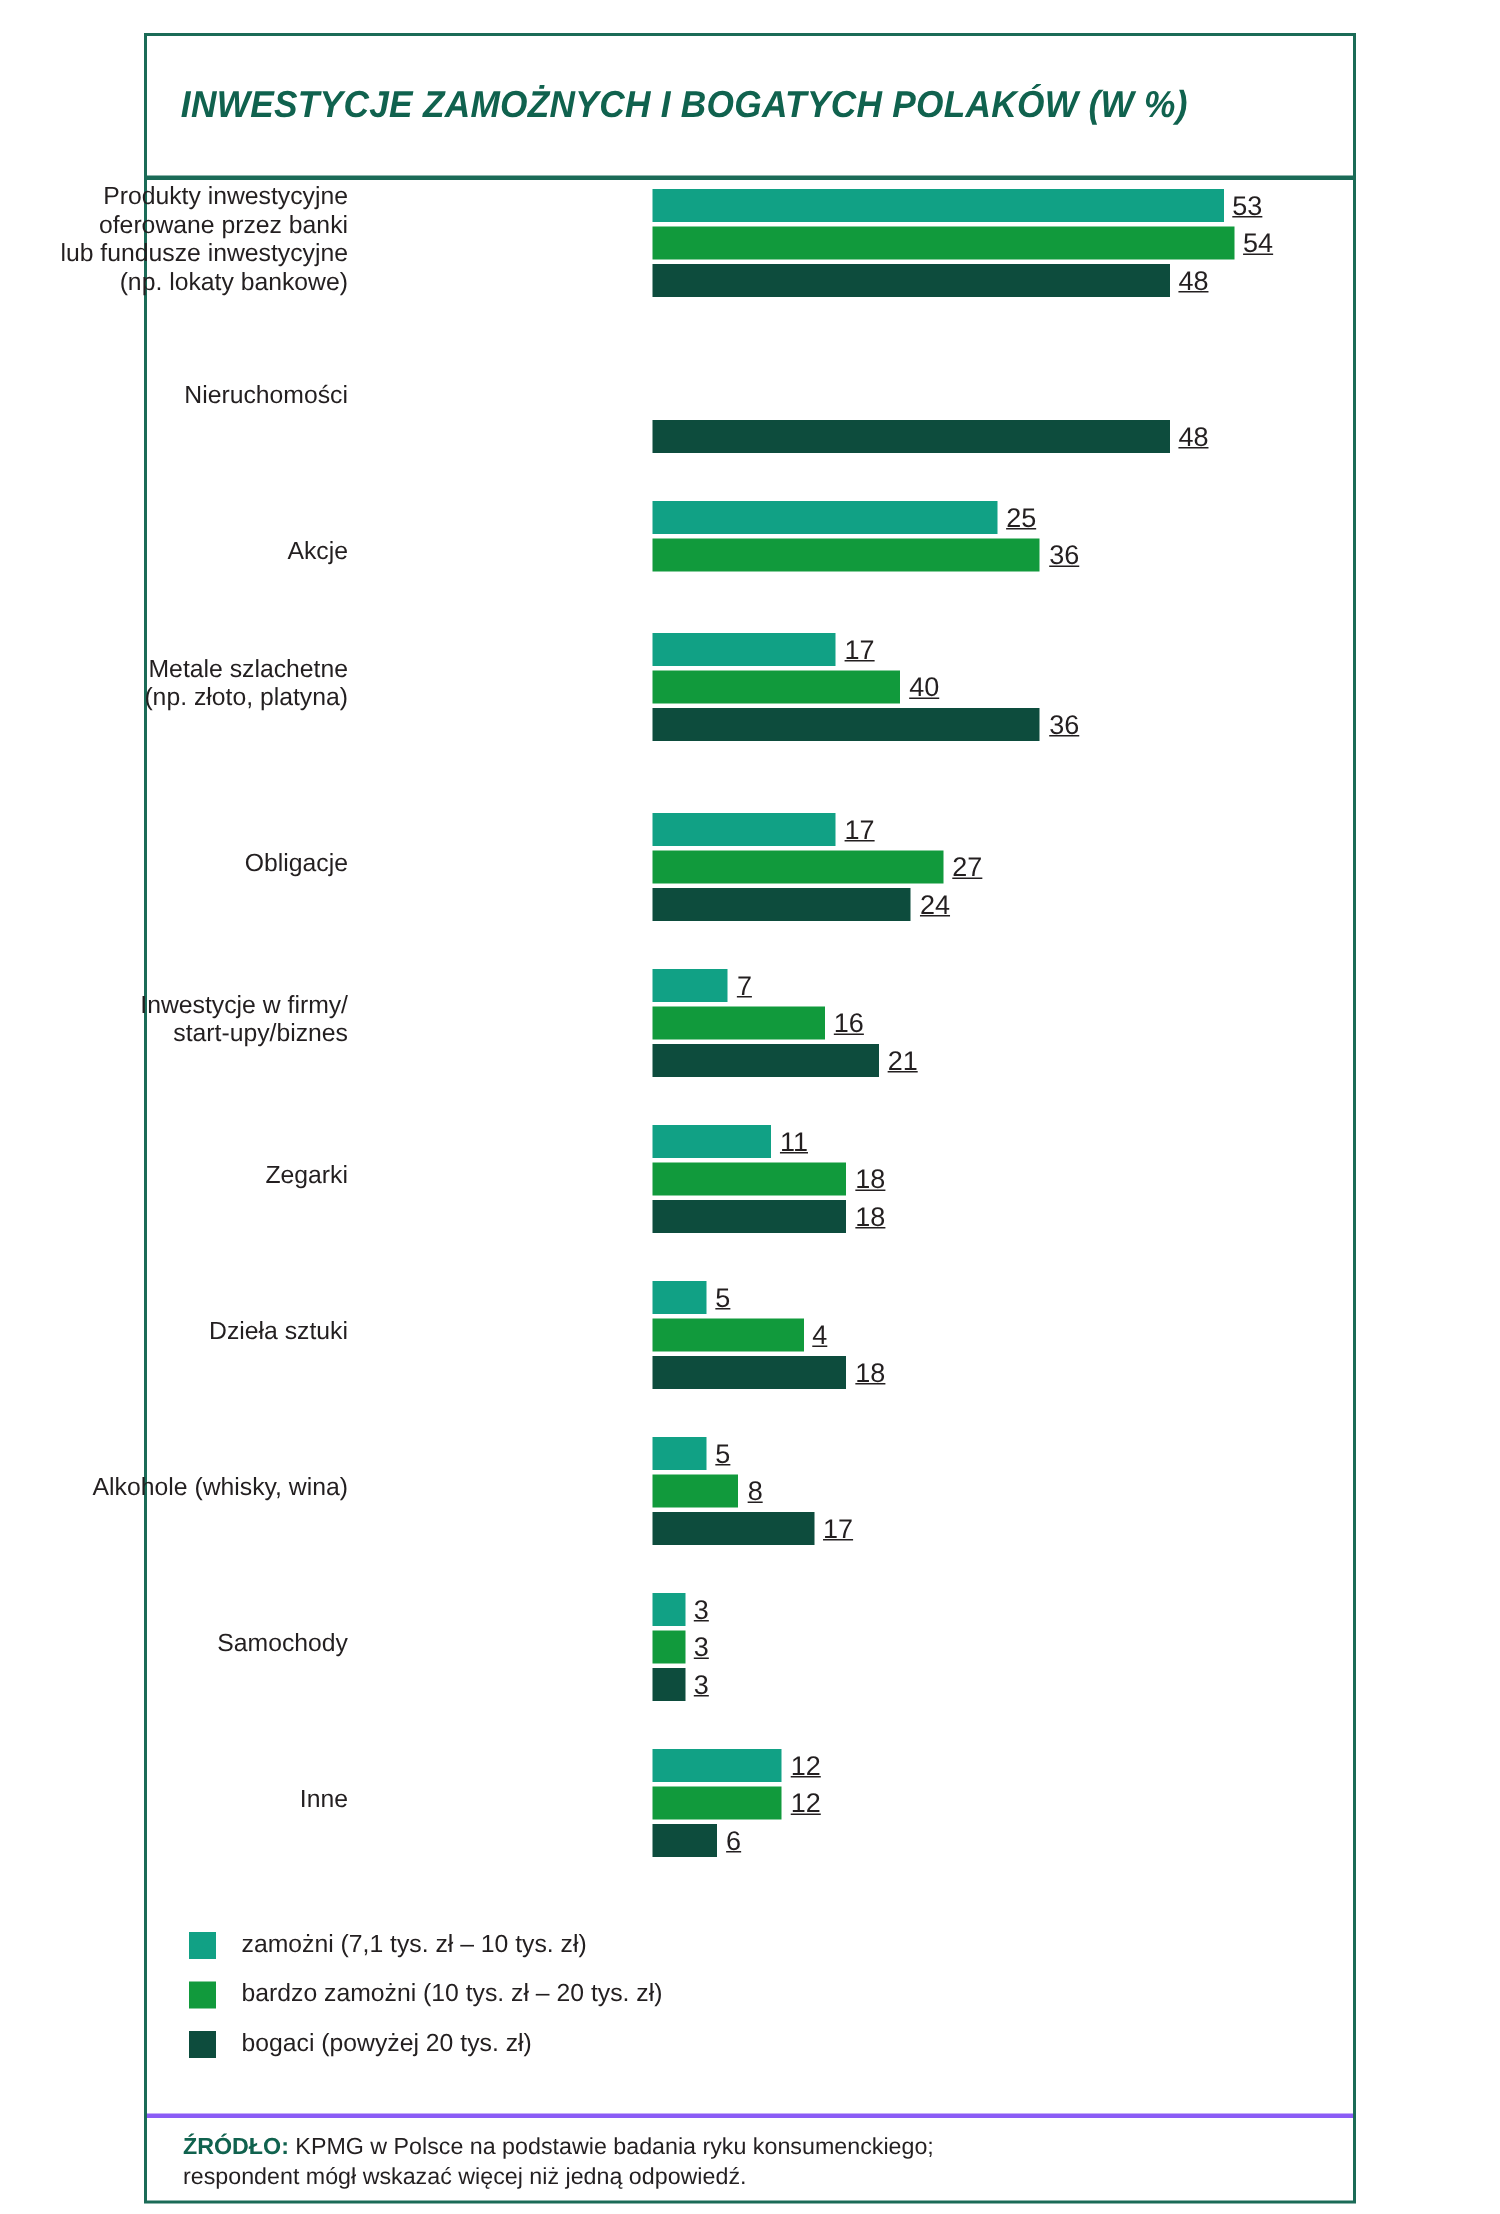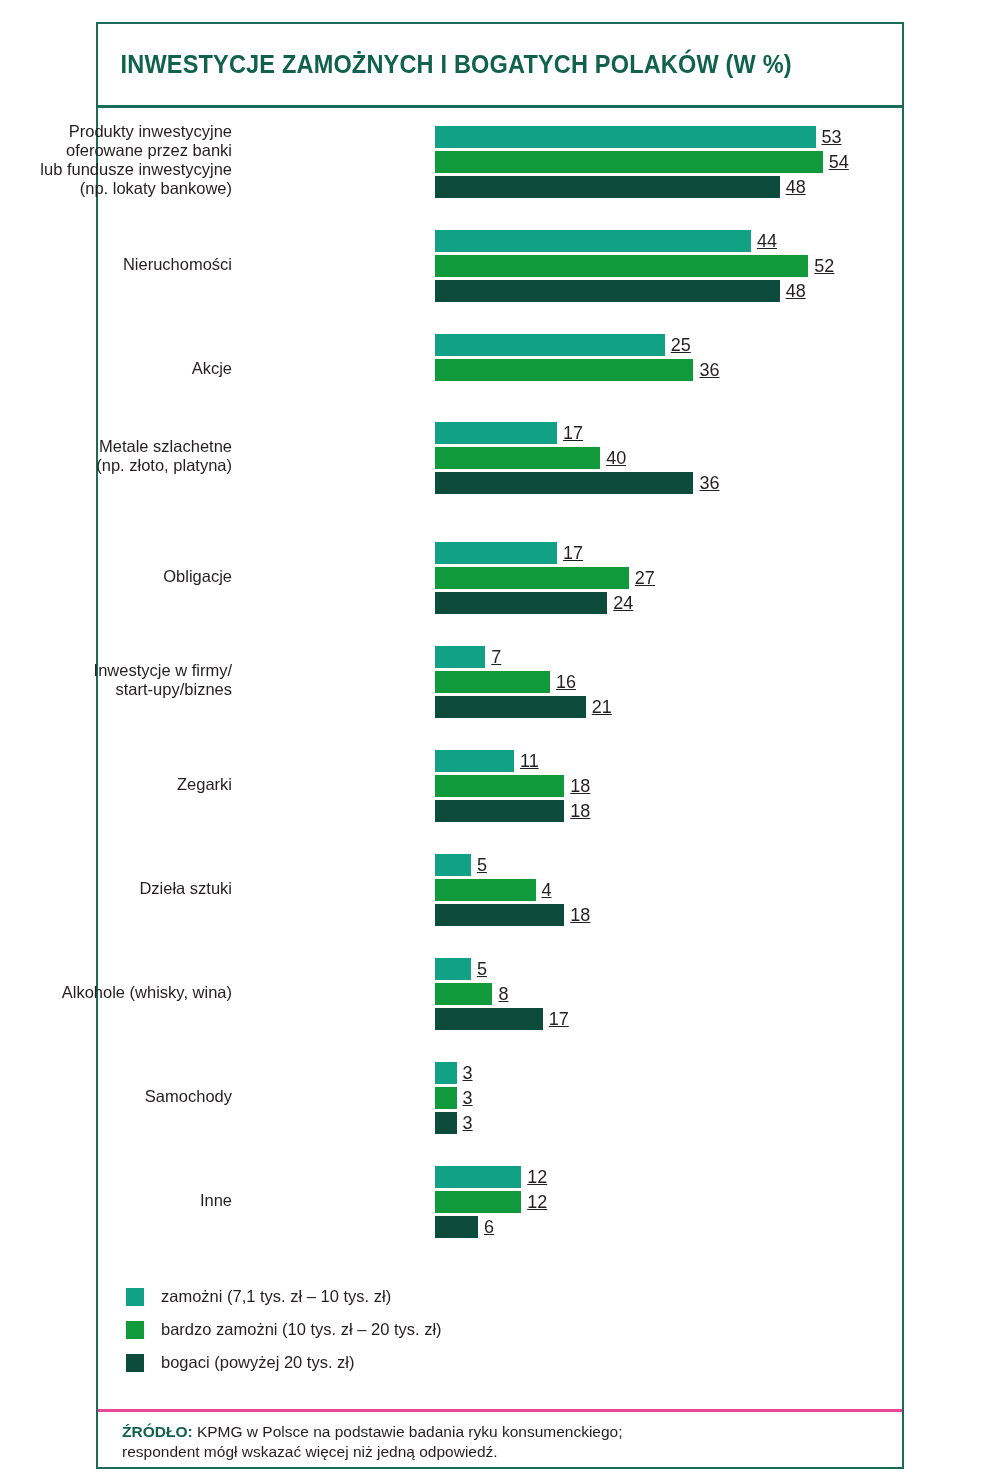--- a/index.html
+++ b/index.html
@@ -25,25 +25,26 @@
     box-sizing: border-box;
     background: #ffffff;
   }
 
   
   #title-bar {
     position: absolute;
     left: 0;
     top: 0;
     width: 100%;
-    height: 84px;
+    height: 96px;
     border-bottom: 3px solid #1b6b57;
     box-sizing: border-box;
     display: flex;
     align-items: center;
+    font-style: italic;
   }
   #chart-title {
     padding-left: 24px;
     color: #10624e;
     font-size: 25px;
     font-weight: bold;
     letter-spacing: 0.2px;
     transform: scaleX(0.94);
     transform-origin: left center;
     white-space: nowrap;
@@ -138,21 +139,21 @@
     white-space: nowrap;
   }
 
   
   #footer {
     position: absolute;
     left: 0;
     bottom: 0;
     width: 100%;
     height: 58px;
-    border-top: 3px solid #ec4899;
+    border-top: 3px solid #8b5cf6;
     box-sizing: border-box;
     padding: 10px 0 0 24px;
   }
   #footer-text {
     color: #231f20;
     font-size: 15.5px;
     line-height: 20px;
     white-space: pre-line;
   }
   #footer-text .src-prefix {
@@ -186,28 +187,20 @@
           </div>
           <div class="bar-row r2">
             <div class="bar s2" style="width: 344.64px; background: rgb(13, 76, 61);"></div>
             <span class="bar-value">48</span>
           </div>
         </div>
       </div>
       <div class="cat-group" style="top: 128px;">
         <div class="cat-label">Nieruchomości</div>
         <div class="bars">
-          <div class="bar-row r0">
-            <div class="bar s0" style="width: 315.92px; background: rgb(17, 161, 133);"></div>
-            <span class="bar-value">44</span>
-          </div>
-          <div class="bar-row r1">
-            <div class="bar s1" style="width: 373.36px; background: rgb(17, 154, 60);"></div>
-            <span class="bar-value">52</span>
-          </div>
           <div class="bar-row r2">
             <div class="bar s2" style="width: 344.64px; background: rgb(13, 76, 61);"></div>
             <span class="bar-value">48</span>
           </div>
         </div>
       </div>
       <div class="cat-group" style="top: 232px;">
         <div class="cat-label">Akcje</div>
         <div class="bars">
           <div class="bar-row r0">

